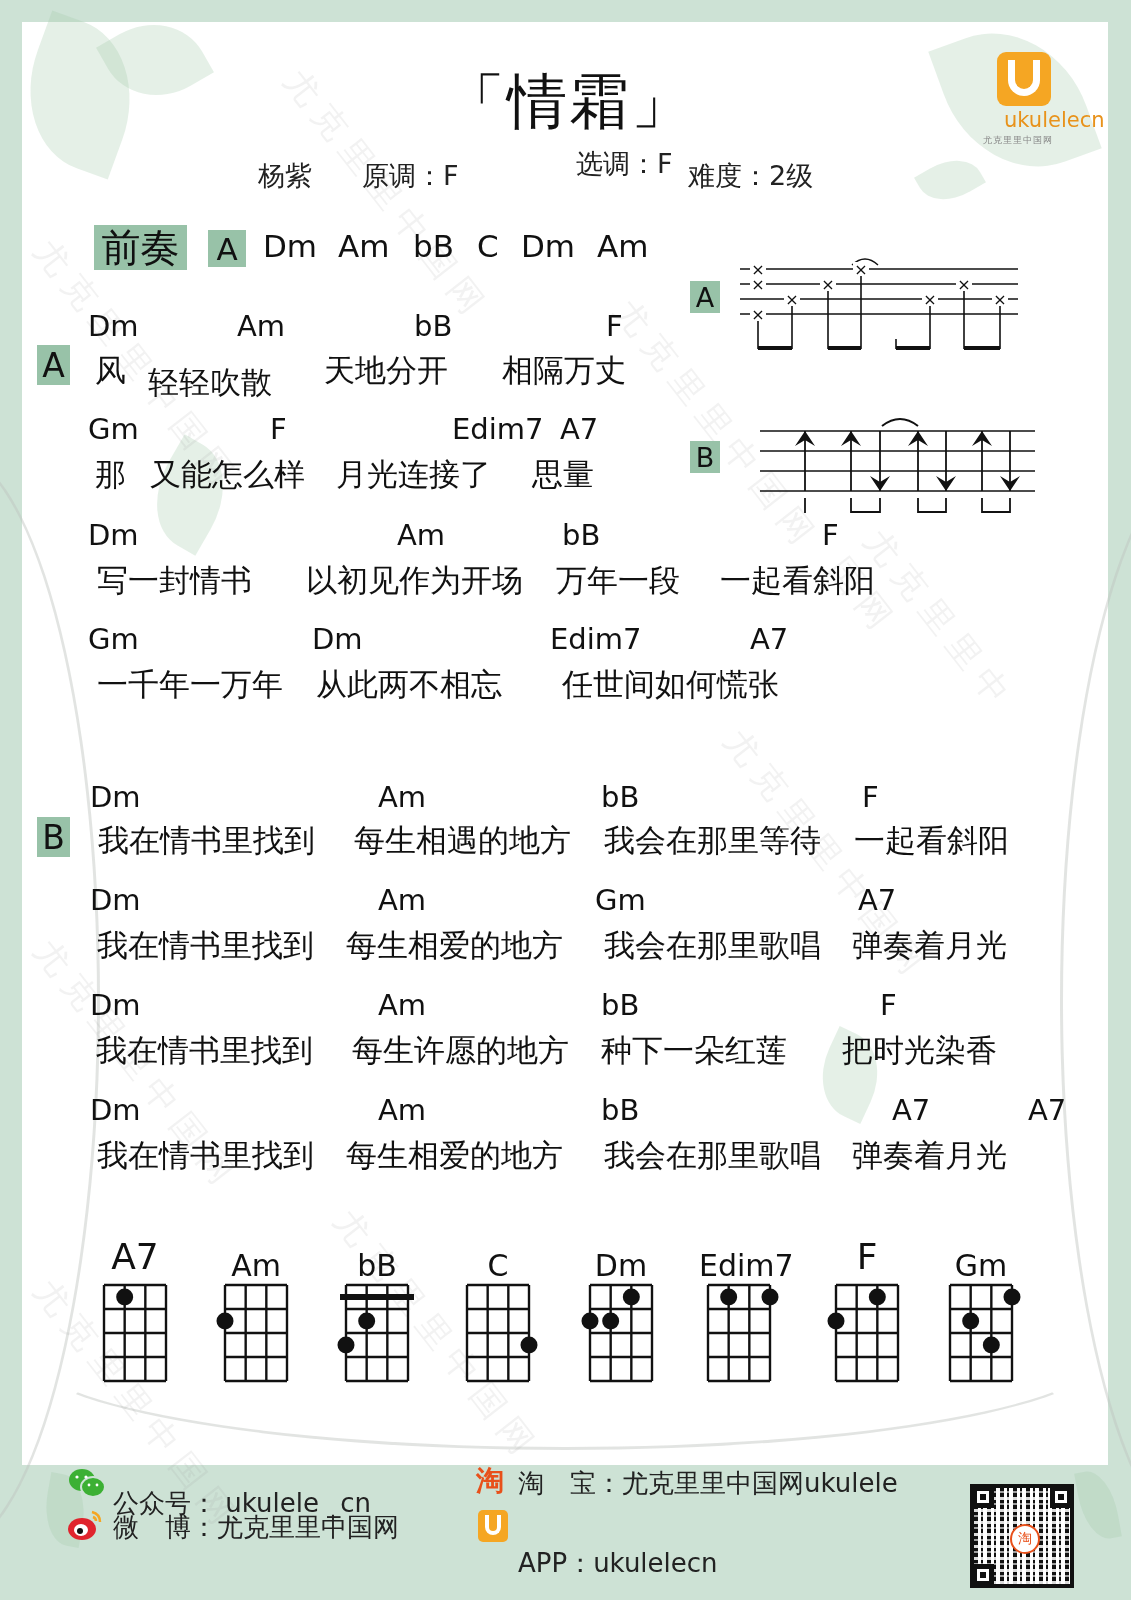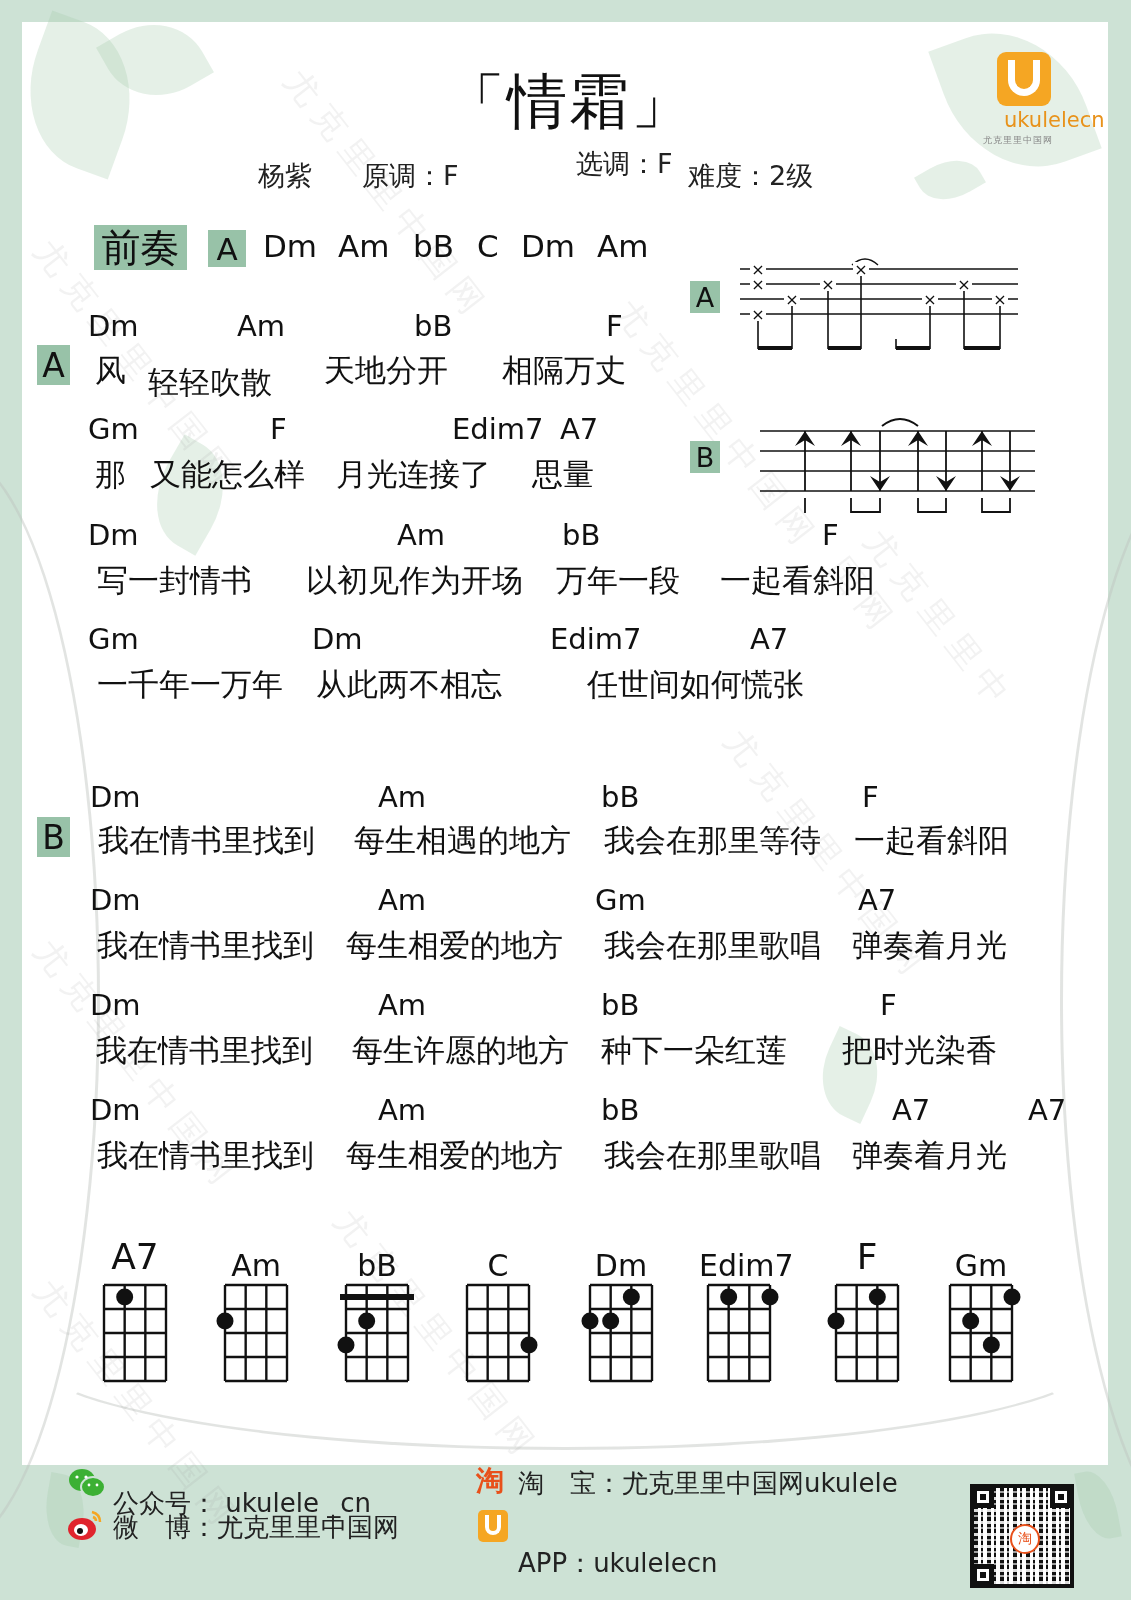--- a/index.html
+++ b/index.html
@@ -233,21 +233,21 @@
 <div class="abs lyric" style="left:306px;top:560px;">以初见作为开场</div>
 <div class="abs lyric" style="left:556px;top:560px;">万年一段</div>
 <div class="abs lyric" style="left:720px;top:560px;">一起看斜阳</div>
 
 <div class="abs chord" style="left:88px;top:622px;">Gm</div>
 <div class="abs chord" style="left:312px;top:622px;">Dm</div>
 <div class="abs chord" style="left:550px;top:622px;">Edim7</div>
 <div class="abs chord" style="left:750px;top:622px;">A7</div>
 <div class="abs lyric" style="left:97px;top:664px;">一千年一万年</div>
 <div class="abs lyric" style="left:316px;top:664px;">从此两不相忘</div>
-<div class="abs lyric" style="left:562px;top:664px;margin-left:25px;">任世间如何慌张</div>
+<div class="abs lyric" style="left:562px;top:664px;">任世间如何慌张</div>
 
 <div class="label-box" style="left:37px;top:817px;width:33px;height:40px;font-size:33px;">
     <span>B</span>
   </div>
 
 <div class="abs chord" style="left:90px;top:780px;">Dm</div>
 <div class="abs chord" style="left:378px;top:780px;">Am</div>
 <div class="abs chord" style="left:601px;top:780px;">bB</div>
 <div class="abs chord" style="left:862px;top:780px;">F</div>
 <div class="abs lyric" style="left:98px;top:820px;">我在情书里找到</div>

